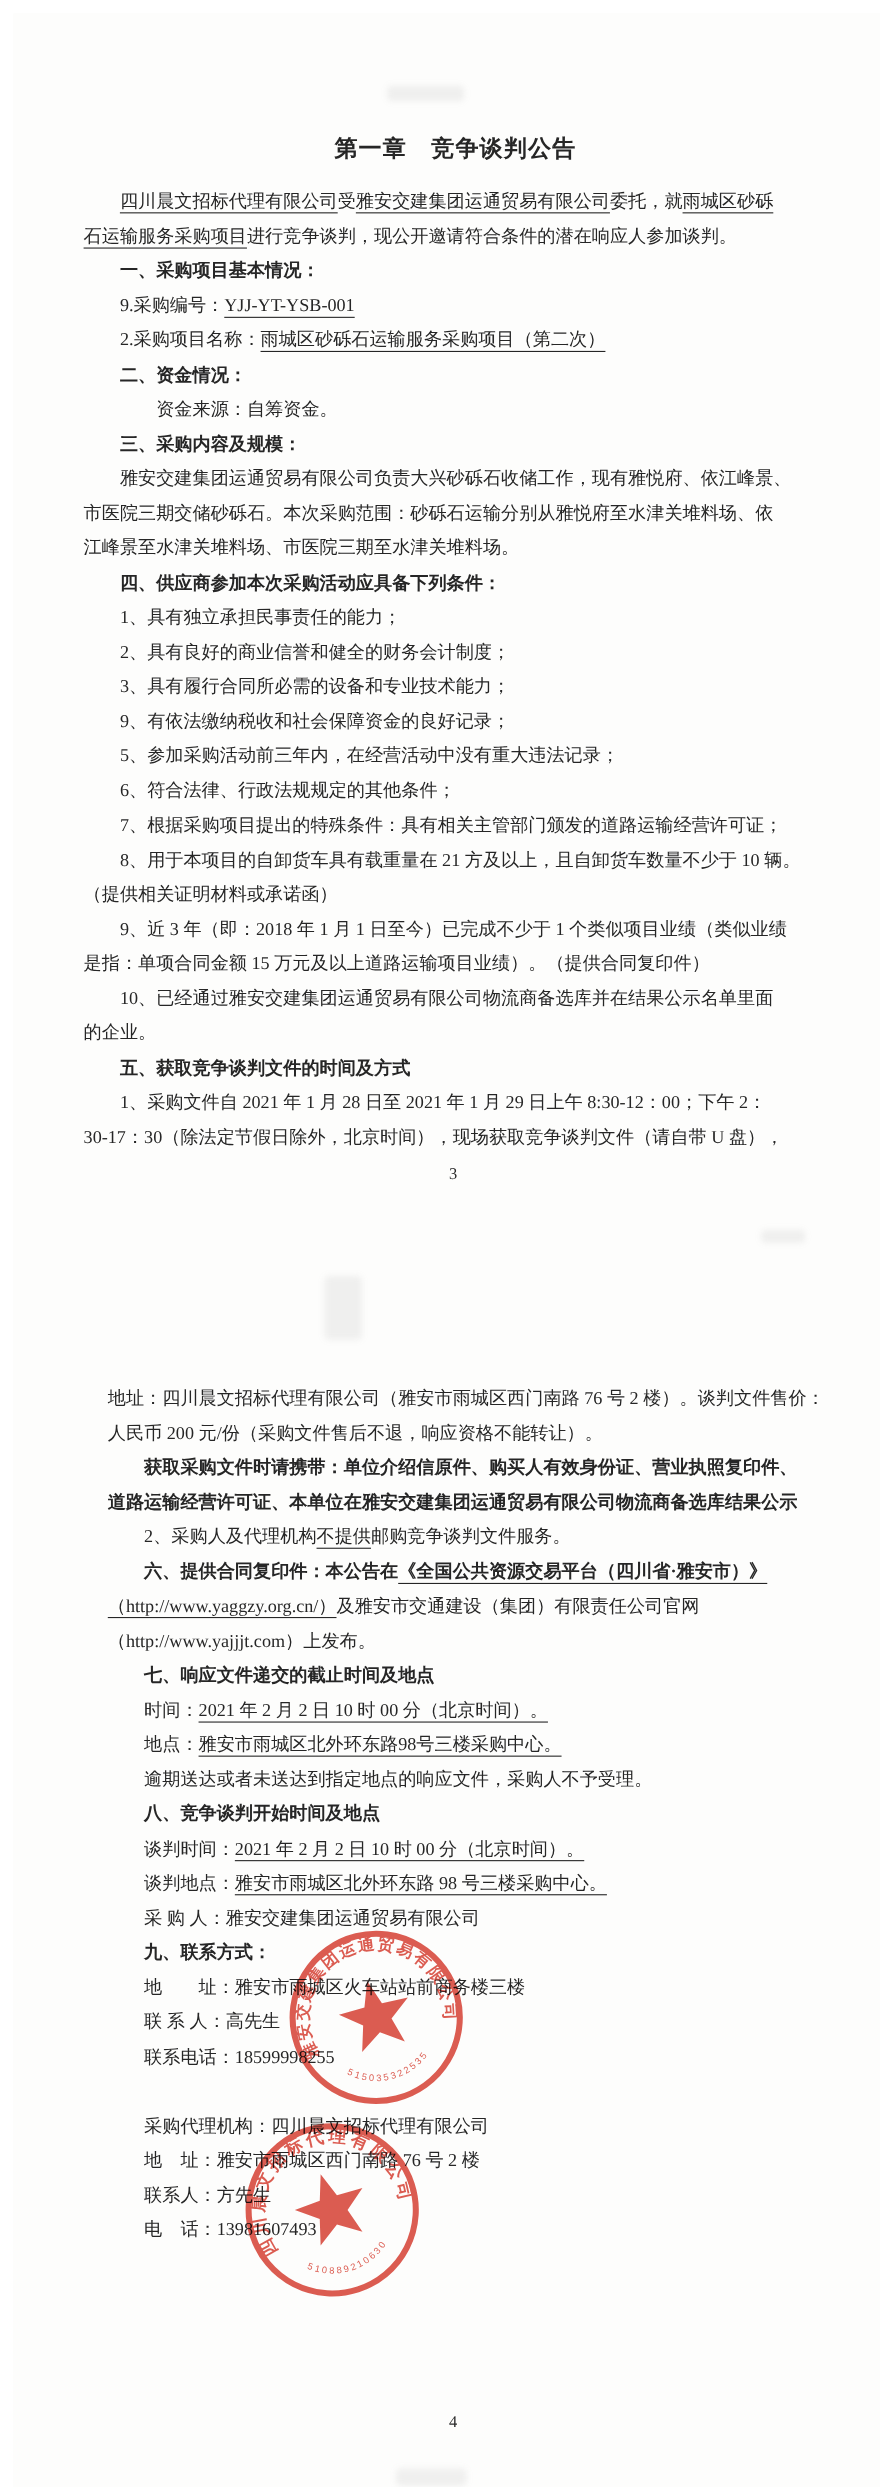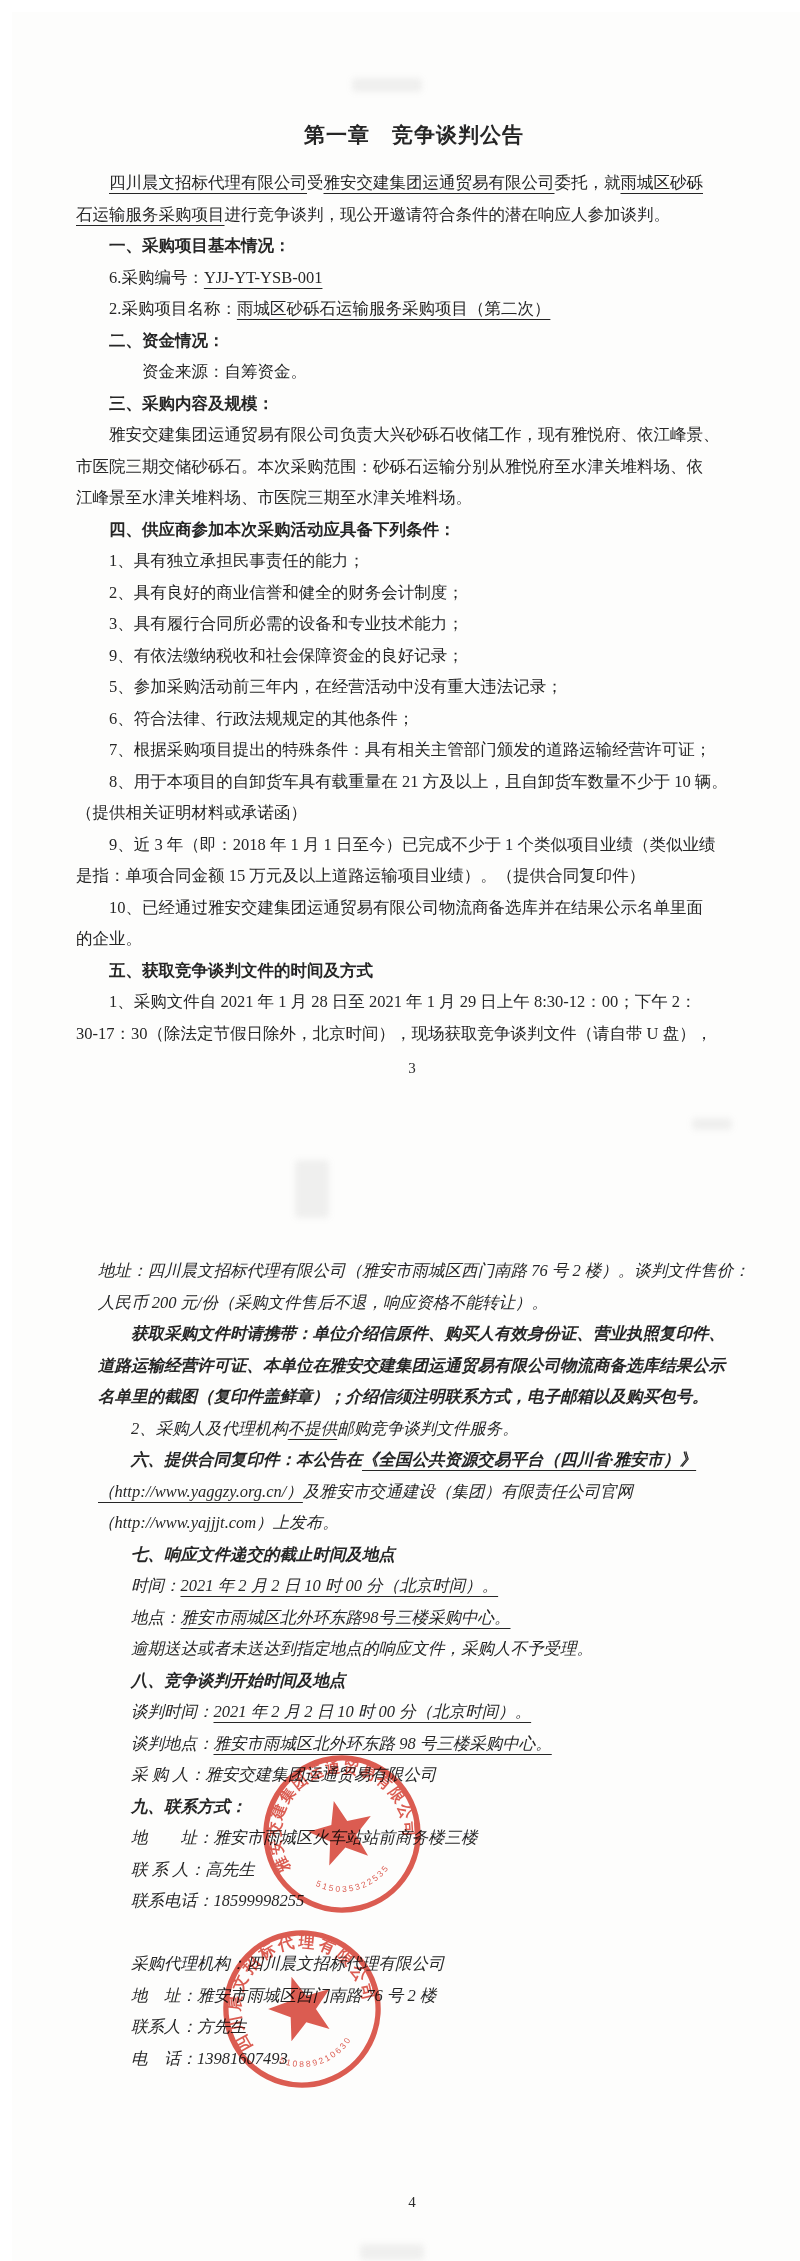--- a/index.html
+++ b/index.html
@@ -9,21 +9,21 @@
     width:800px;
     height:2261px;
     margin:12px;
     background:#fdfdfc;
     overflow:hidden;
     font-family:"Liberation Serif","DejaVu Serif",serif;
     color:#262626;
   }
   .page-content{position:absolute;}
   #page1-content{top:108px;left:64px;width:700px;}
-  #page2-content{top:1243px;left:86px;width:680px;font-style:italic;}
+  #page2-content{top:1243px;left:86px;width:680px;}
   .doc-title{
     width:676px;
     margin:0 0 17px 0;
     text-align:center;
     font-size:21px;
     line-height:30px;
     font-weight:700;
     letter-spacing:1px;
   }
   .line{
@@ -84,21 +84,21 @@
   <div class="scan-artifact" id="artifact-1"></div>
   <div class="scan-artifact" id="artifact-2"></div>
   <div class="scan-artifact" id="artifact-3"></div>
   <div class="scan-artifact" id="artifact-4"></div>
 
   <div class="page-content" id="page1-content">
     <p class="doc-title">第一章　竞争谈判公告</p>
     <div id="page1-blocks">
         <p class="line ind2"><span class="u">四川晨文招标代理有限公司</span><span>受</span><span class="u">雅安交建集团运通贸易有限公司</span><span>委托，就</span><span class="u">雨城区砂砾</span><br><span class="u">石运输服务采购项目</span><span>进行竞争谈判，现公开邀请符合条件的潜在响应人参加谈判。</span></p>
         <p class="line h ind2"><span>一、采购项目基本情况：</span></p>
-        <p class="line ind2"><span>6.采购编号：</span><span class="u">YJJ-YT-YSB-001</span></p>
+        <p class="line ind2"><span>9.采购编号：</span><span class="u">YJJ-YT-YSB-001</span></p>
         <p class="line ind2"><span>2.采购项目名称：</span><span class="u">雨城区砂砾石运输服务采购项目（第二次）</span></p>
         <p class="line h ind2"><span>二、资金情况：</span></p>
         <p class="line ind4"><span>资金来源：自筹资金。</span></p>
         <p class="line h ind2"><span>三、采购内容及规模：</span></p>
         <p class="line ind2"><span>雅安交建集团运通贸易有限公司负责大兴砂砾石收储工作，现有雅悦府、依江峰景、</span><br><span>市医院三期交储砂砾石。本次采购范围：砂砾石运输分别从雅悦府至水津关堆料场、依</span><br><span>江峰景至水津关堆料场、市医院三期至水津关堆料场。</span></p>
         <p class="line h ind2"><span>四、供应商参加本次采购活动应具备下列条件：</span></p>
         <p class="line ind2"><span>1、具有独立承担民事责任的能力；</span></p>
         <p class="line ind2"><span>2、具有良好的商业信誉和健全的财务会计制度；</span></p>
         <p class="line ind2"><span>3、具有履行合同所必需的设备和专业技术能力；</span></p>
         <p class="line ind2"><span>9、有依法缴纳税收和社会保障资金的良好记录；</span></p>
@@ -111,21 +111,21 @@
         <p class="line h ind2"><span>五、获取竞争谈判文件的时间及方式</span></p>
         <p class="line ind2"><span>1、采购文件自 2021 年 1 月 28 日至 2021 年 1 月 29 日上午 8:30-12：00；下午 2：</span><br><span>30-17：30（除法定节假日除外，北京时间），现场获取竞争谈判文件（请自带 U 盘），</span></p>
       </div>
   </div>
 
   <div class="page-number" id="page1-number">3</div>
 
   <div class="page-content" id="page2-content">
     <div id="page2-blocks">
         <p class="line"><span>地址：四川晨文招标代理有限公司（雅安市雨城区西门南路 76 号 2 楼）。谈判文件售价：</span><br><span>人民币 200 元/份（采购文件售后不退，响应资格不能转让）。</span></p>
-        <p class="line ind2"><span class="b">获取采购文件时请携带：单位介绍信原件、购买人有效身份证、营业执照复印件、</span><br><span class="b">道路运输经营许可证、本单位在雅安交建集团运通贸易有限公司物流商备选库结果公示</span><br><span class="b">名单里的截图（复印件盖鲜章）；介绍信须注明联系方式，电子邮箱以及购买包号。</span></p>
+        <p class="line ind2"><span class="b">获取采购文件时请携带：单位介绍信原件、购买人有效身份证、营业执照复印件、</span><br><span class="b">道路运输经营许可证、本单位在雅安交建集团运通贸易有限公司物流商备选库结果公示</span><br></p>
         <p class="line ind2"><span>2、采购人及代理机构</span><span class="u">不提供</span><span>邮购竞争谈判文件服务。</span></p>
         <p class="line ind2"><span class="b">六、提供合同复印件：</span><span class="b">本公告在</span><span class="u b">《全国公共资源交易平台（四川省·雅安市）》</span><br><span class="u">（http://www.yaggzy.org.cn/）</span><span>及雅安市交通建设（集团）有限责任公司官网</span><br><span>（http://www.yajjjt.com）上发布。</span></p>
         <p class="line h ind2"><span>七、响应文件递交的截止时间及地点</span></p>
         <p class="line ind2"><span>时间：</span><span class="u">2021 年 2 月 2 日 10 时 00 分（北京时间）。</span></p>
         <p class="line ind2"><span>地点：</span><span class="u">雅安市雨城区北外环东路98号三楼采购中心。</span></p>
         <p class="line ind2"><span>逾期送达或者未送达到指定地点的响应文件，采购人不予受理。</span></p>
         <p class="line h ind2"><span>八、竞争谈判开始时间及地点</span></p>
         <p class="line ind2"><span>谈判时间：</span><span class="u">2021 年 2 月 2 日 10 时 00 分（北京时间）。</span></p>
         <p class="line ind2"><span>谈判地点：</span><span class="u">雅安市雨城区北外环东路 98 号三楼采购中心。</span></p>
         <p class="line ind2"><span>采 购 人：雅安交建集团运通贸易有限公司</span></p>

